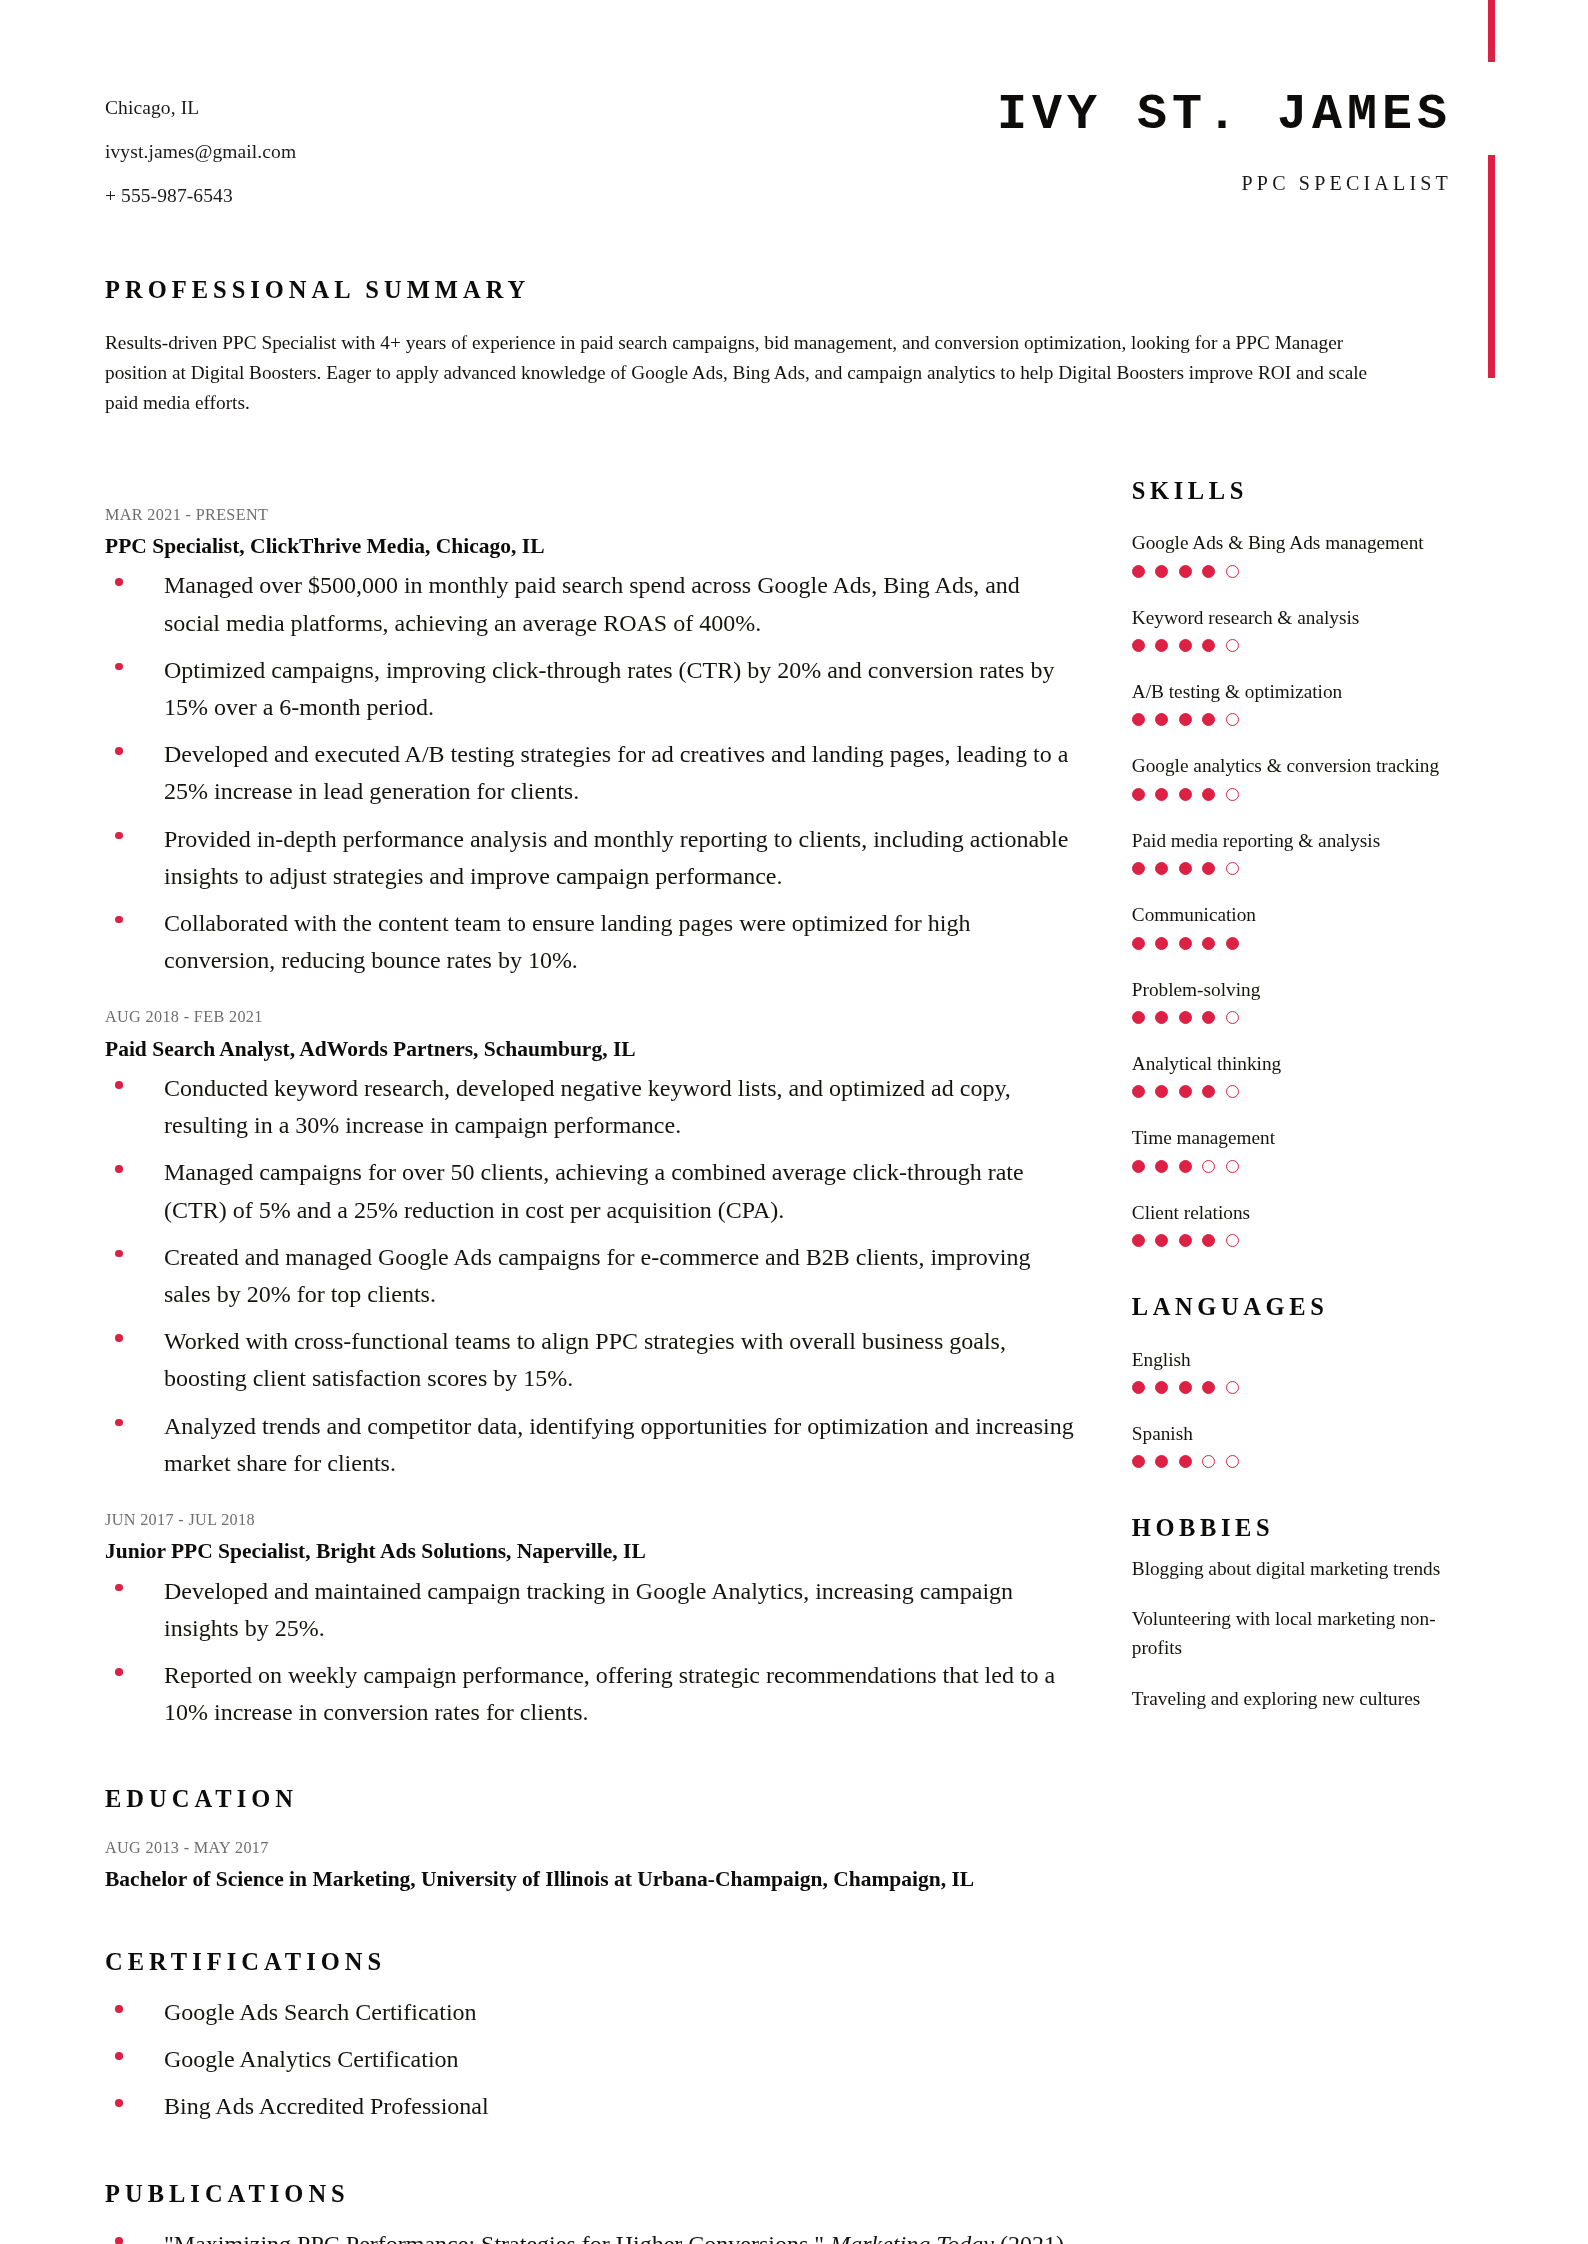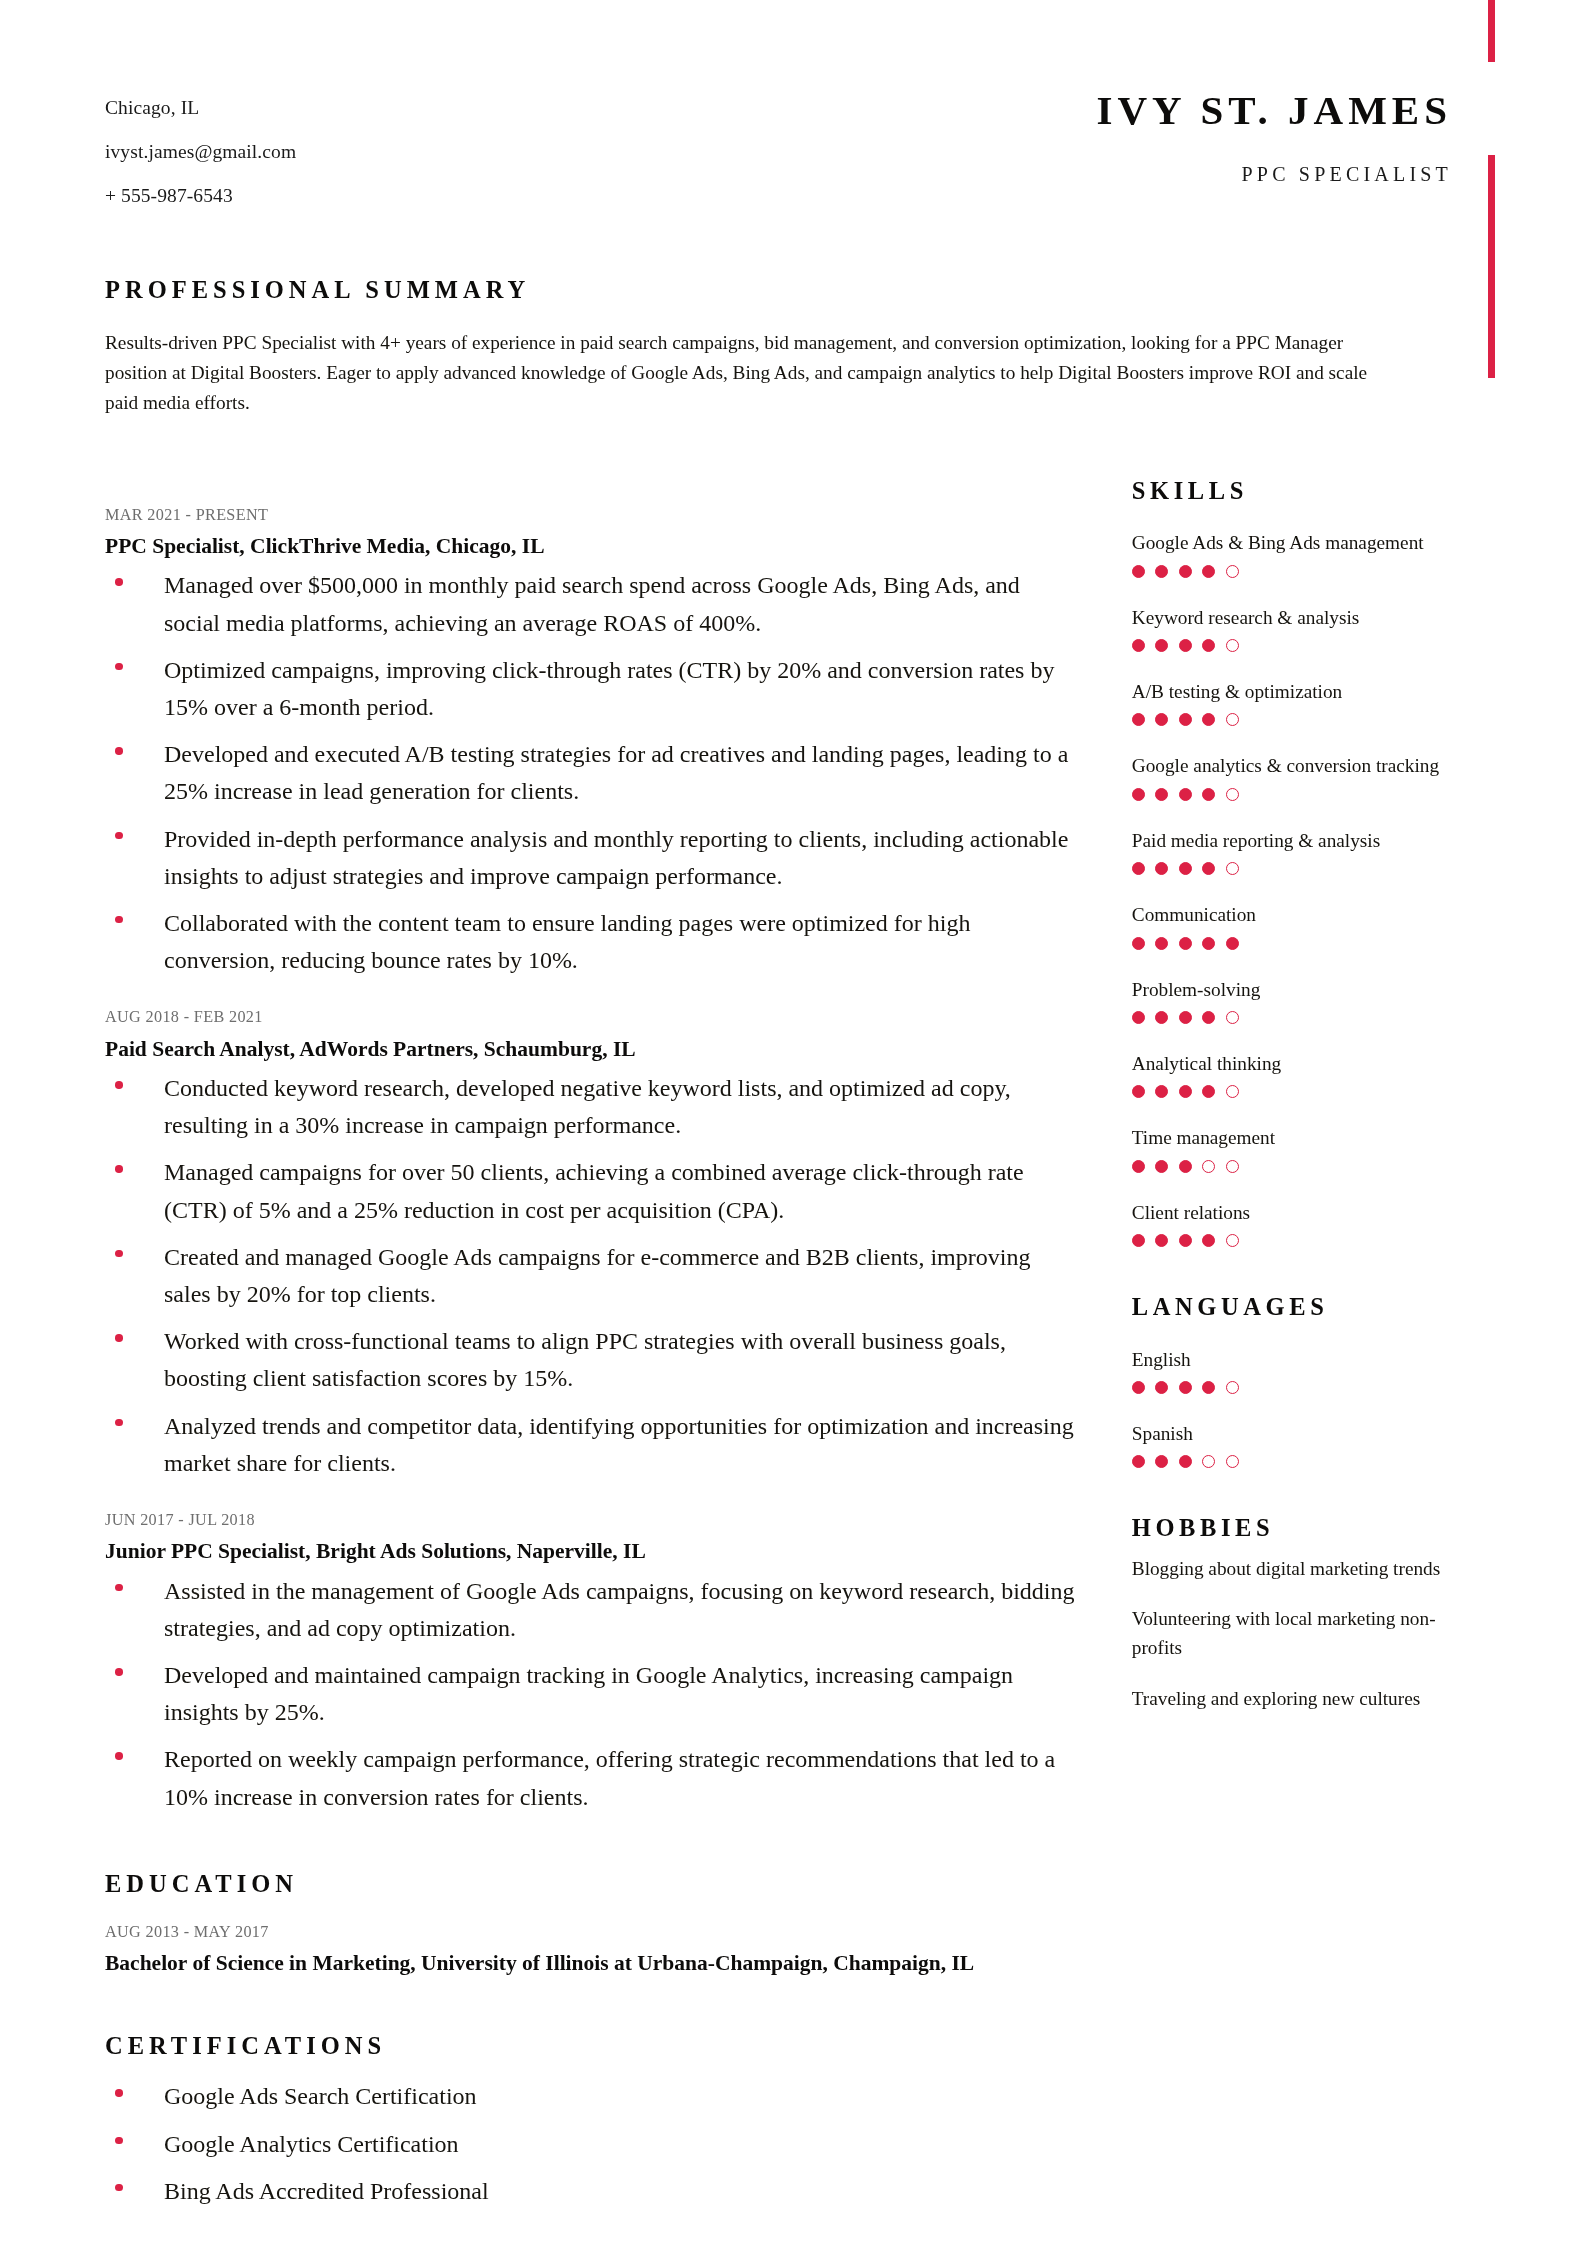--- a/index.html
+++ b/index.html
@@ -54,22 +54,22 @@
     color: #1a1a1a;
     white-space: nowrap;
   }
   .contact-line:last-child { margin-bottom: 0; }
 
   .name-block {
     text-align: right;
     padding-right: 0px;
   }
   .candidate-name {
-    font-family: Liberation Serif, serif;
-    font-size: 41px;
+    font-family: Liberation Mono, monospace;
+    font-size: 50px;
     font-weight: bold;
     letter-spacing: 5.0px;
     line-height: 1.0;
     color: #0d0c0b;
     white-space: nowrap;
   }
   .candidate-title {
     margin-top: 32px;
     font-size: 20px;
     letter-spacing: 4.2px;
@@ -254,21 +254,20 @@
             <li>Created and managed Google Ads campaigns for e-commerce and B2B clients, improving sales by 20% for top clients.</li>
             <li>Worked with cross-functional teams to align PPC strategies with overall business goals, boosting client satisfaction scores by 15%.</li>
             <li>Analyzed trends and competitor data, identifying opportunities for optimization and increasing market share for clients.</li>
           </ul>
         </div>
 
         <div class="entry">
           <div class="entry-date">JUN 2017 - JUL 2018</div>
           <div class="entry-title">Junior PPC Specialist, Bright Ads Solutions, Naperville, IL</div>
           <ul class="bullets">
-            <li>Assisted in the management of Google Ads campaigns, focusing on keyword research, bidding strategies, and ad copy optimization.</li>
             <li>Developed and maintained campaign tracking in Google Analytics, increasing campaign insights by 25%.</li>
             <li>Reported on weekly campaign performance, offering strategic recommendations that led to a 10% increase in conversion rates for clients.</li>
           </ul>
         </div>
       </div>
 
       <div class="section-block">
         <div class="section-heading">EDUCATION</div>
         <div class="entry entry-first">
           <div class="entry-date">AUG 2013 - MAY 2017</div>

